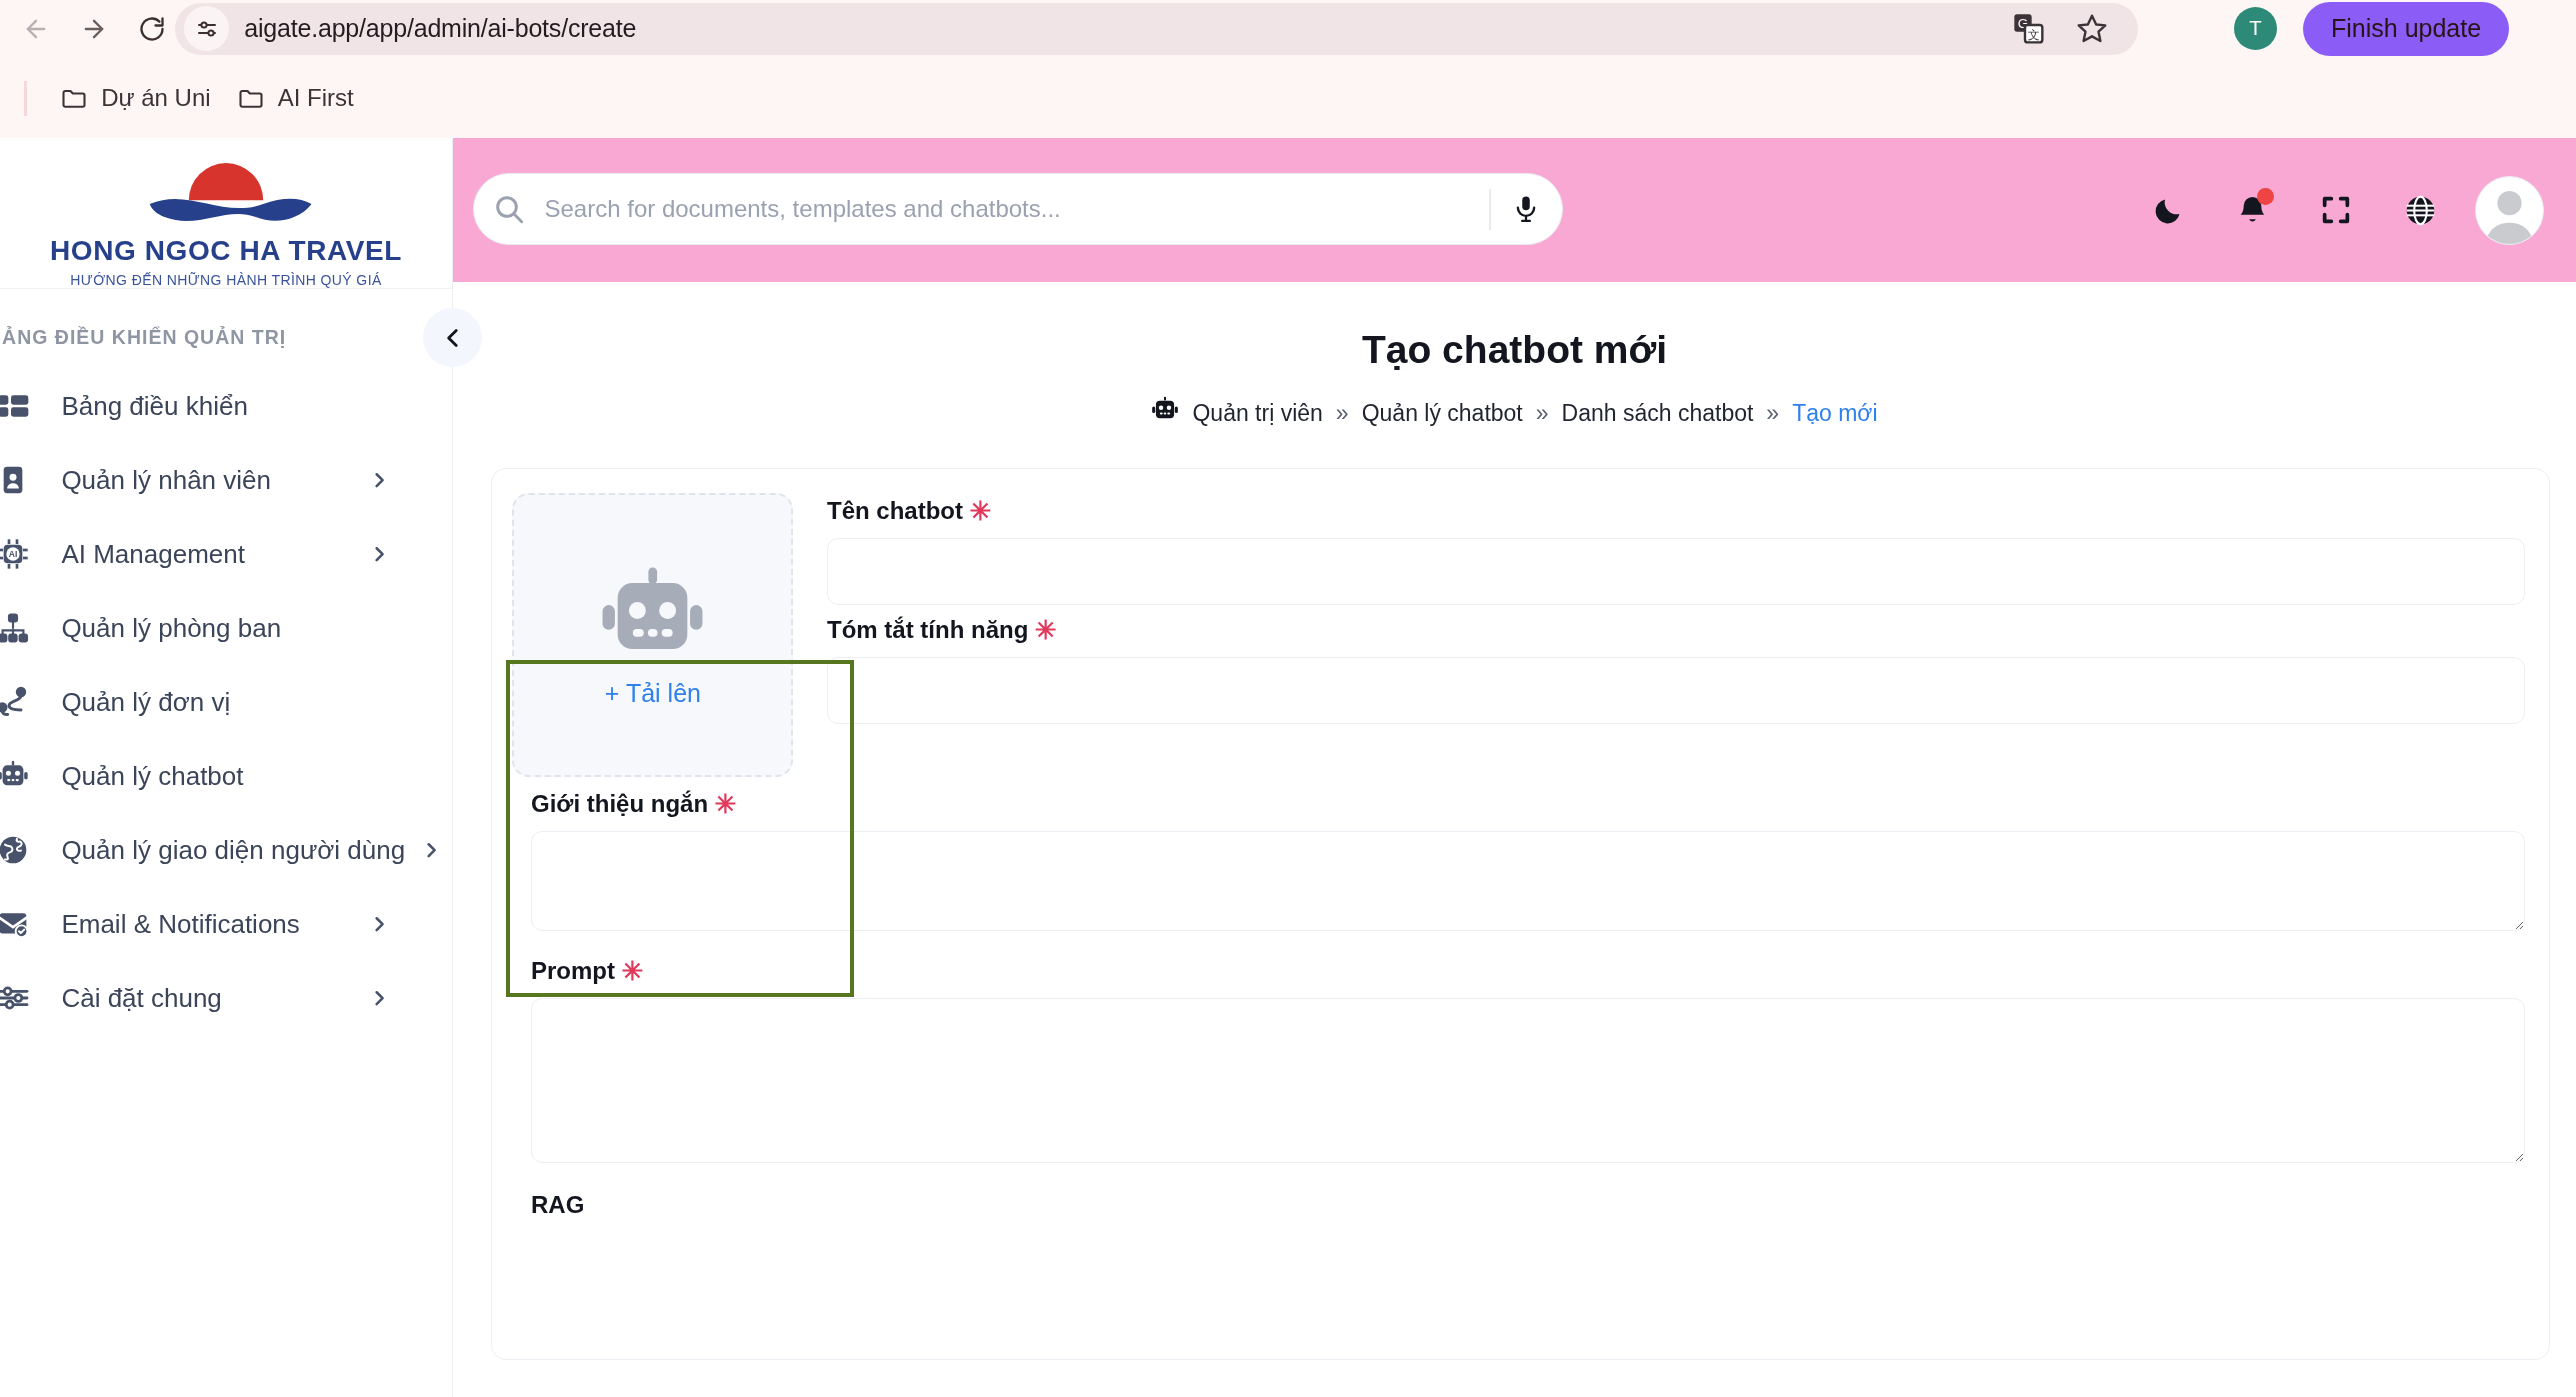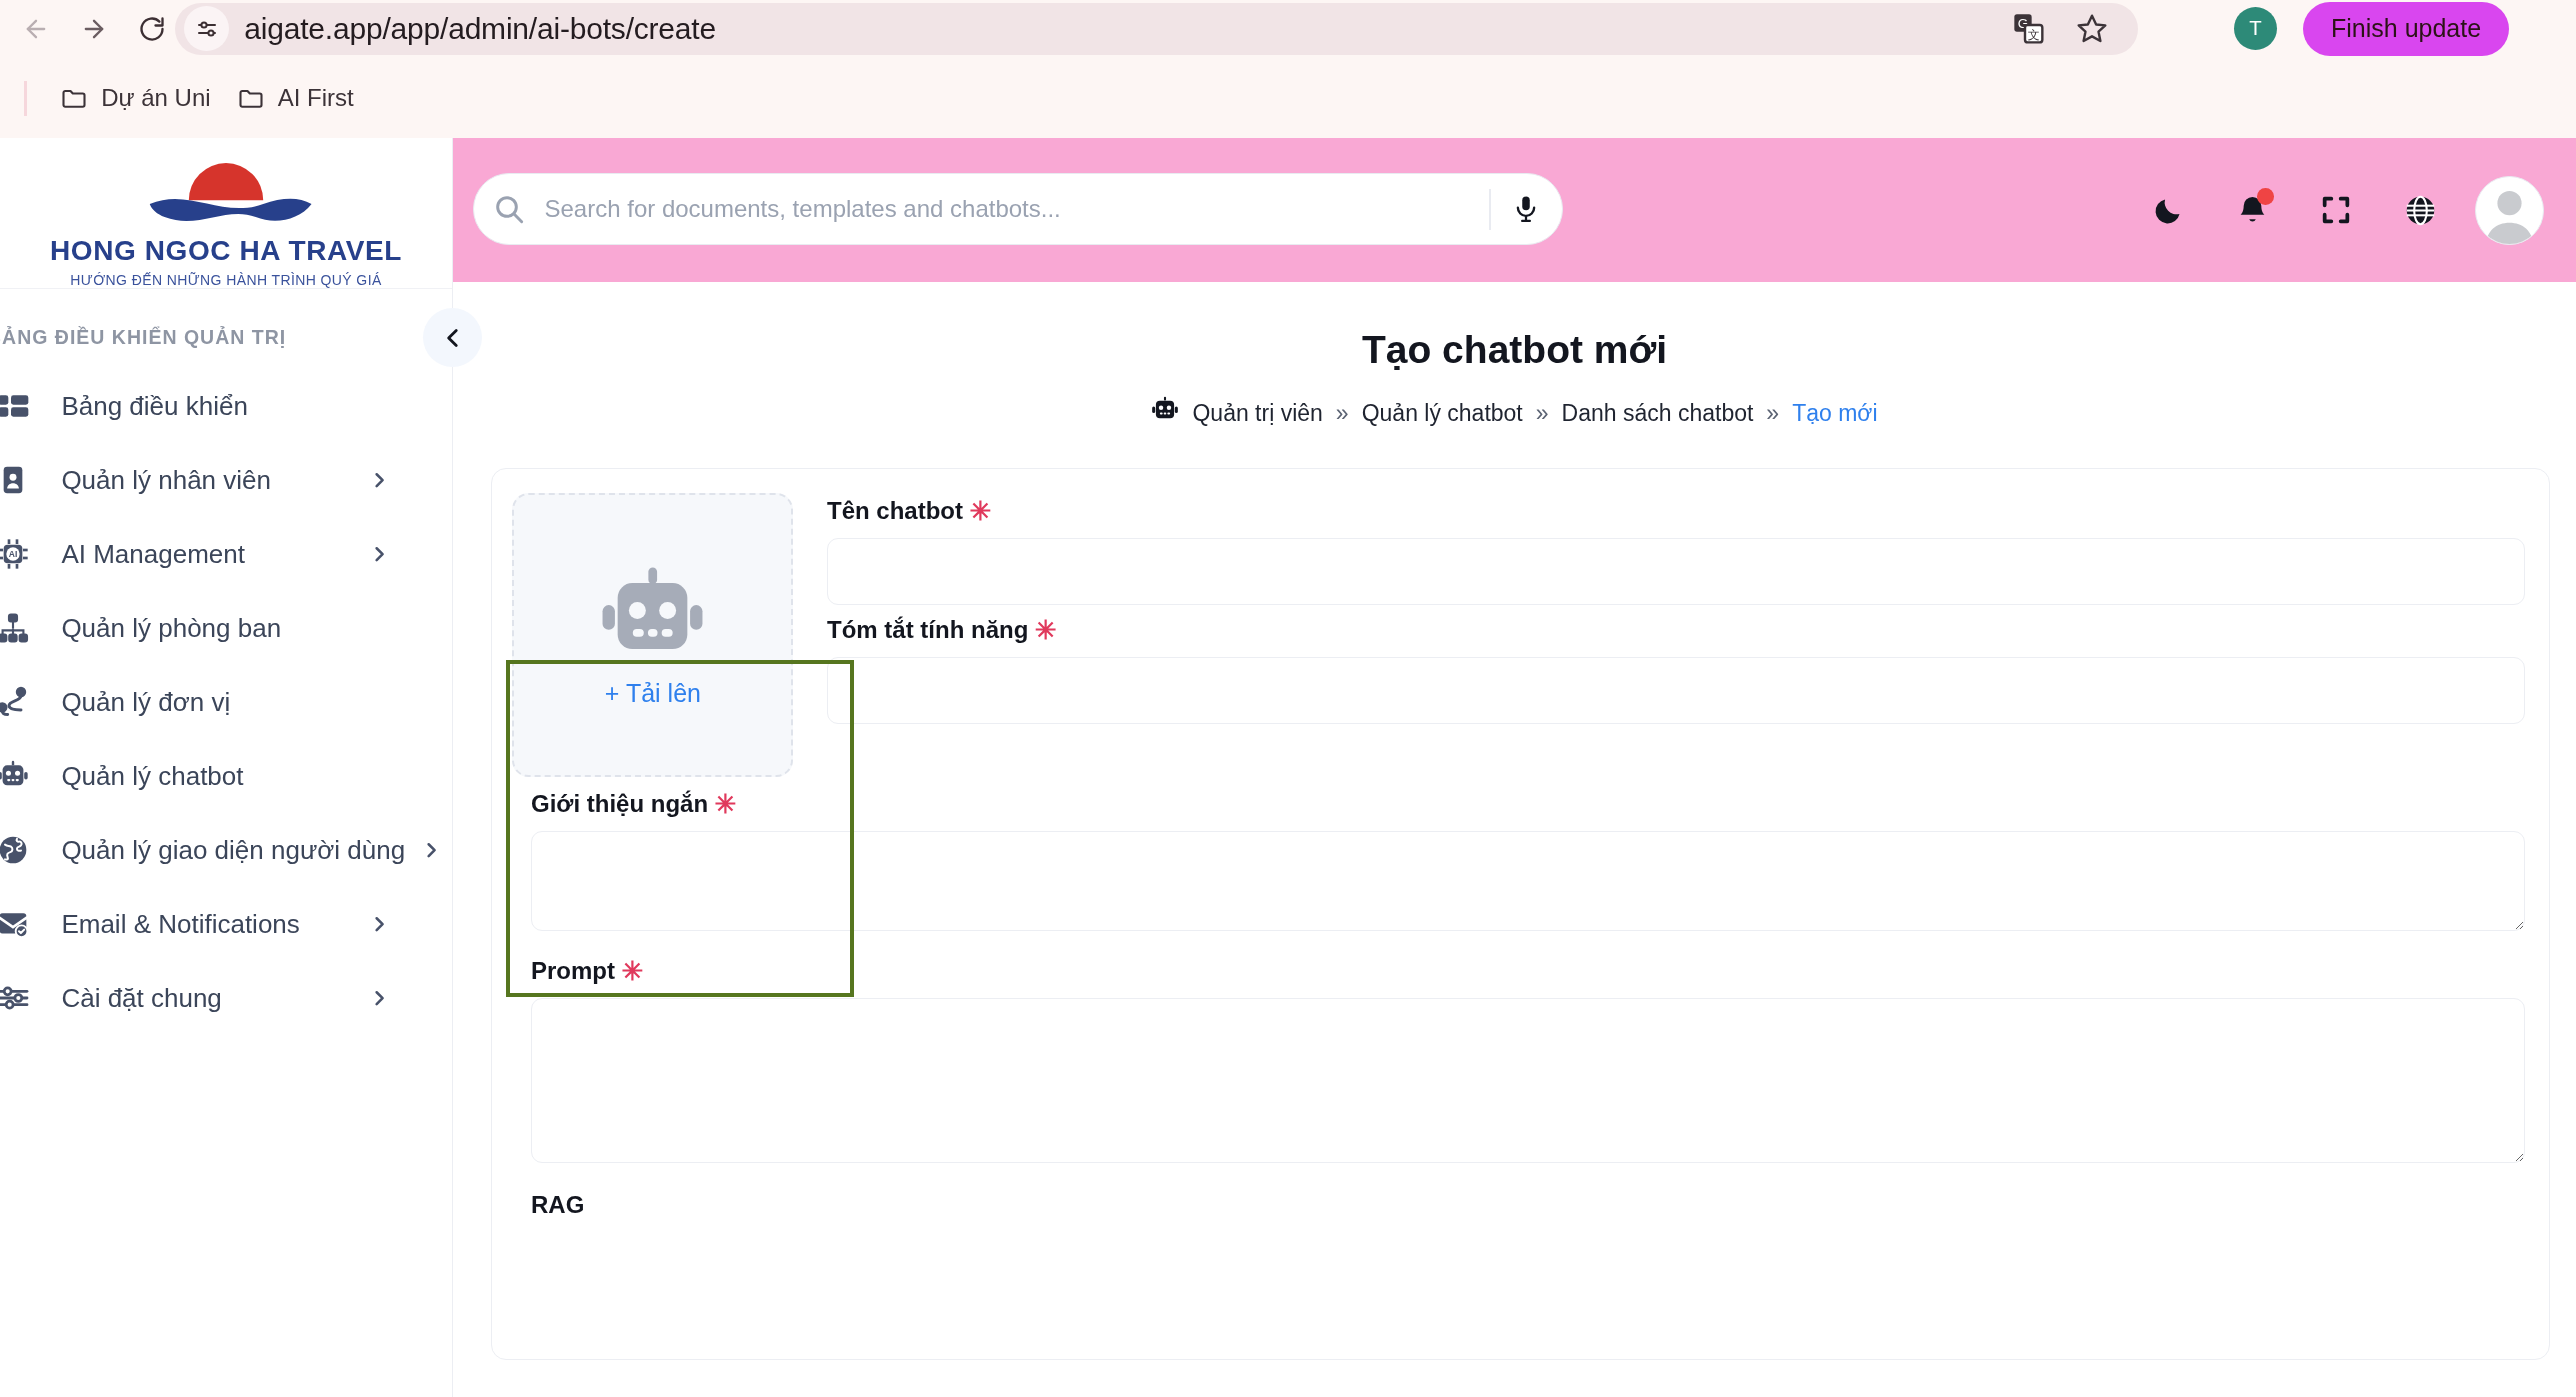--- a/index.html
+++ b/index.html
@@ -32,39 +32,39 @@
     background: #f1e4e6; border-radius: 26px;
     display: flex; align-items: center;
   }
   .site-info {
     width: 45px; height: 45px; margin-left: 9.3px;
     background: #fbf4f5; border-radius: 50%;
     display: flex; align-items: center; justify-content: center;
     cursor: pointer; flex: 0 0 auto;
   }
   .url-text {
-    margin-left: 15px; font-size: 30px; color: #241c20;
+    margin-left: 15px; font-size: 25px; color: #241c20;
     letter-spacing: -0.2px; white-space: nowrap;
   }
   .omni-right {
     margin-left: auto; display: flex; align-items: center; gap: 22px; padding-right: 26px;
   }
   .omni-icon { width: 41px; height: 41px; display:flex; align-items:center; justify-content:center; cursor:pointer; }
 
   .profile-avatar {
     position: absolute; left: 2234px; top: 7.4px;
     width: 43px; height: 43px; border-radius: 50%;
     background: #2d8a78; color: #fff;
     display: flex; align-items: center; justify-content: center;
     font-size: 20.4px; cursor: pointer;
   }
   .finish-update {
     position: absolute; left: 2303px; top: 1.9px;
     height: 54px; padding: 0 28px; border-radius: 27px;
-    background: #d946ef; color: #2b1216;
+    background: #8b5cf6; color: #2b1216;
     display: flex; align-items: center; font-size: 25px;
     cursor: pointer; white-space: nowrap;
   }
 
   .bookmarks-bar {
     position: absolute; top: 58px; left: 0; width: 2576px; height: 80px;
     display: flex; align-items: center; padding-left: 24px;
   }
   .bm-sep { width: 2.8px; height: 35px; background: #f6d7dc; margin-right: 20.4px; }
   .bookmark {

